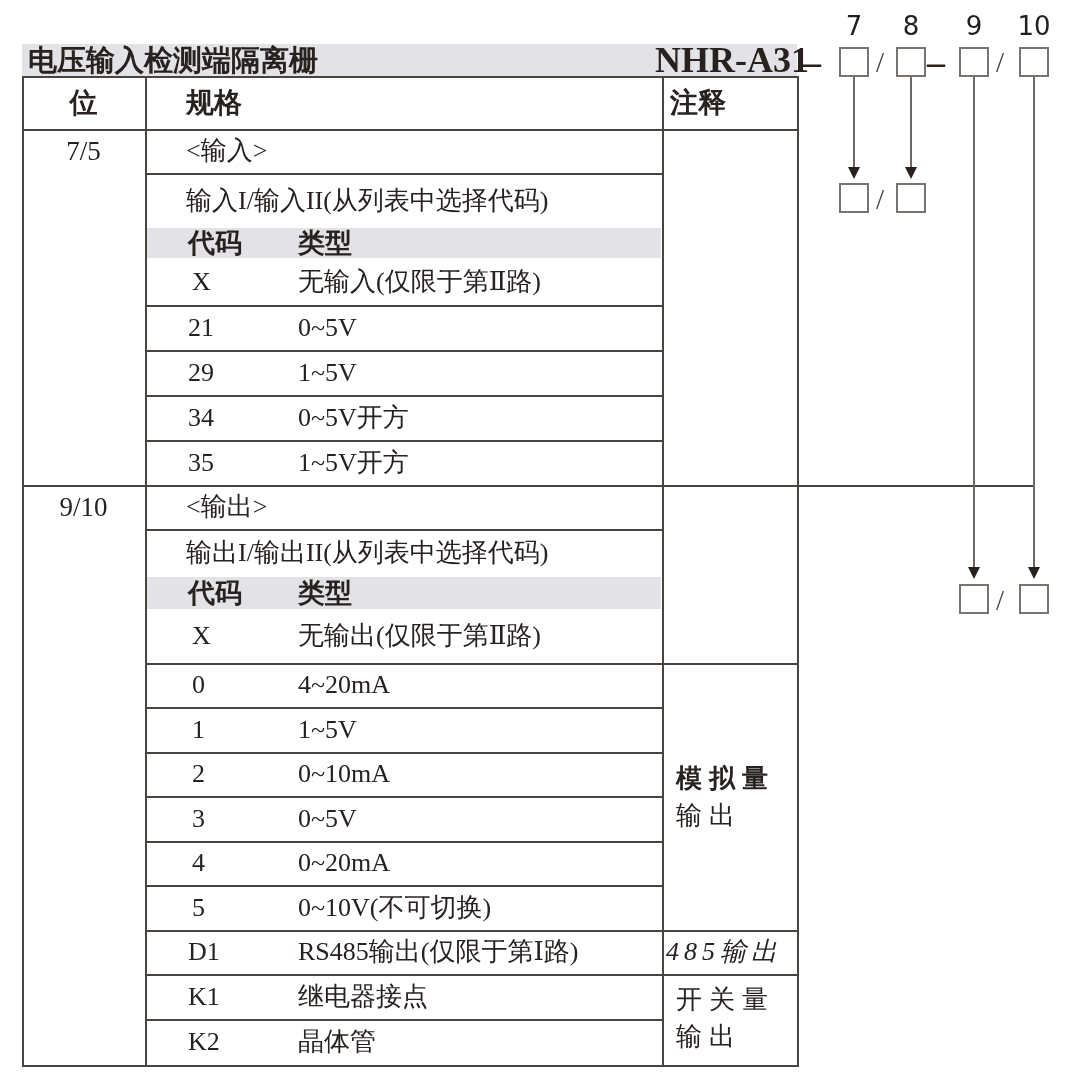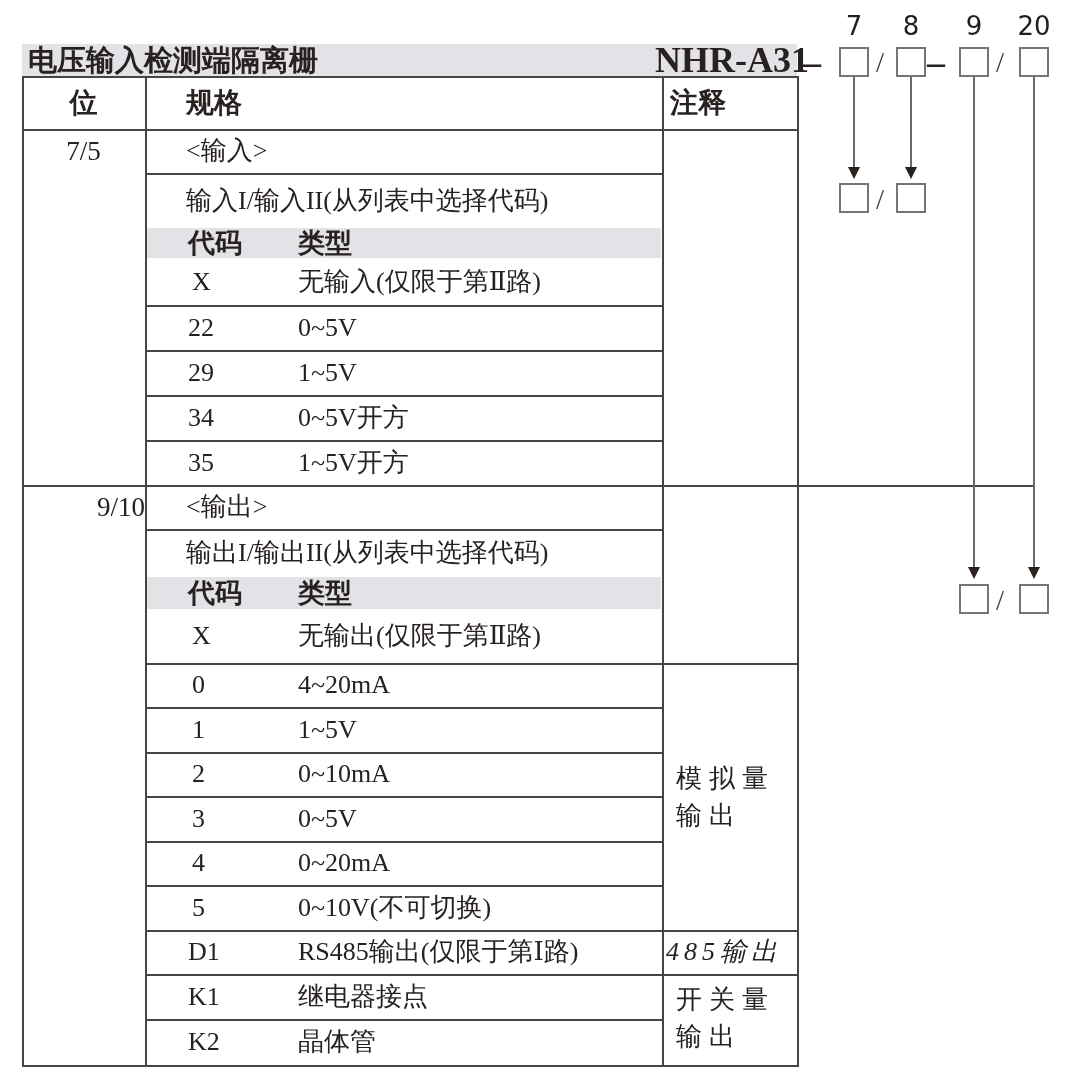--- a/index.html
+++ b/index.html
@@ -62,30 +62,30 @@
   <div class="t b" style="left:670px;top:76px;line-height:53px;font-size:28px;">注释</div>
 
   <div class="t ctr" style="left:22px;top:129px;width:123px;height:44px;font-size:27px;">7/5</div>
   <div class="t" style="left:186px;top:129px;height:44px;">&lt;输入&gt;</div>
   <div class="t" style="left:186px;top:173px;height:67px;line-height:55px;">输入I/输入II(从列表中选择代码)</div>
   <div class="t b" style="left:188px;top:228px;line-height:30px;font-size:27px;">代码</div>
   <div class="t b" style="left:298px;top:228px;line-height:30px;font-size:27px;">类型</div>
 
   <div class="t" style="left:192px;top:258px;line-height:47px;">X</div>
   <div class="t" style="left:298px;top:258px;line-height:47px;">无输入(仅限于第Ⅱ路)</div>
-  <div class="t" style="left:188px;top:305px;line-height:45px;">22</div>
+  <div class="t" style="left:188px;top:305px;line-height:45px;">21</div>
   <div class="t" style="left:298px;top:305px;line-height:45px;">0~5V</div>
   <div class="t" style="left:188px;top:350px;line-height:45px;">29</div>
   <div class="t" style="left:298px;top:350px;line-height:45px;">1~5V</div>
   <div class="t" style="left:188px;top:395px;line-height:45px;">34</div>
   <div class="t" style="left:298px;top:395px;line-height:45px;">0~5V开方</div>
   <div class="t" style="left:188px;top:440px;line-height:45px;">35</div>
   <div class="t" style="left:298px;top:440px;line-height:45px;">1~5V开方</div>
 
-  <div class="t ctr" style="left:22px;top:485px;width:123px;height:44px;font-size:27px;text-align:right;">9/10</div>
+  <div class="t ctr" style="left:22px;top:485px;width:123px;height:44px;font-size:27px;">9/10</div>
   <div class="t" style="left:186px;top:485px;height:44px;">&lt;输出&gt;</div>
   <div class="t" style="left:186px;top:529px;height:36px;line-height:48px;">输出I/输出II(从列表中选择代码)</div>
   <div class="t b" style="left:188px;top:577px;line-height:32px;font-size:27px;">代码</div>
   <div class="t b" style="left:298px;top:577px;line-height:32px;font-size:27px;">类型</div>
 
   <div class="t" style="left:192px;top:609px;line-height:54px;">X</div>
   <div class="t" style="left:298px;top:609px;line-height:54px;">无输出(仅限于第Ⅱ路)</div>
   <div class="t" style="left:192px;top:663px;line-height:44px;">0</div>
   <div class="t" style="left:298px;top:663px;line-height:44px;">4~20mA</div>
   <div class="t" style="left:192px;top:707px;line-height:45px;">1</div>
@@ -98,30 +98,30 @@
   <div class="t" style="left:298px;top:841px;line-height:44px;">0~20mA</div>
   <div class="t" style="left:192px;top:885px;line-height:45px;">5</div>
   <div class="t" style="left:298px;top:885px;line-height:45px;">0~10V(不可切换)</div>
   <div class="t" style="left:188px;top:930px;line-height:44px;">D1</div>
   <div class="t" style="left:298px;top:930px;line-height:44px;">RS485输出(仅限于第Ⅰ路)</div>
   <div class="t" style="left:188px;top:974px;line-height:45px;">K1</div>
   <div class="t" style="left:298px;top:974px;line-height:45px;">继电器接点</div>
   <div class="t" style="left:188px;top:1019px;line-height:46px;">K2</div>
   <div class="t" style="left:298px;top:1019px;line-height:46px;">晶体管</div>
 
-  <div class="t sp7" style="left:676px;top:760px;line-height:37px;">模拟量</div>
+  <div class="t sp7" style="left:676px;top:760px;line-height:37px;font-weight:bold;">模拟量</div>
   <div class="t sp7" style="left:676px;top:797px;line-height:37px;">输出</div>
   <div class="t sp5" style="left:666px;top:930px;line-height:44px;">485输出</div>
   <div class="t sp7" style="left:676px;top:981px;line-height:37px;">开关量</div>
   <div class="t sp7" style="left:676px;top:1018px;line-height:37px;">输出</div>
 
   <div class="digit" style="left:834px;top:10px;">7</div>
   <div class="digit" style="left:891px;top:10px;">8</div>
   <div class="digit" style="left:954px;top:10px;">9</div>
-  <div class="digit" style="left:1014px;top:10px;">20</div>
+  <div class="digit" style="left:1014px;top:10px;">10</div>
 
   <div class="dash" style="left:803px;top:47px;">–</div>
   <div class="cbox" style="left:839px;top:47px;"></div>
   <div class="slash" style="left:876px;top:47px;">/</div>
   <div class="cbox" style="left:896px;top:47px;"></div>
   <div class="dash" style="left:927px;top:47px;">–</div>
   <div class="cbox" style="left:959px;top:47px;"></div>
   <div class="slash" style="left:996px;top:47px;">/</div>
   <div class="cbox" style="left:1019px;top:47px;"></div>
 

